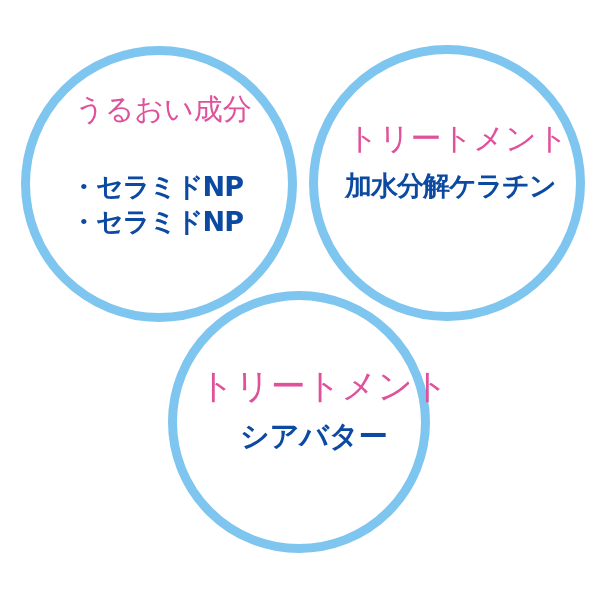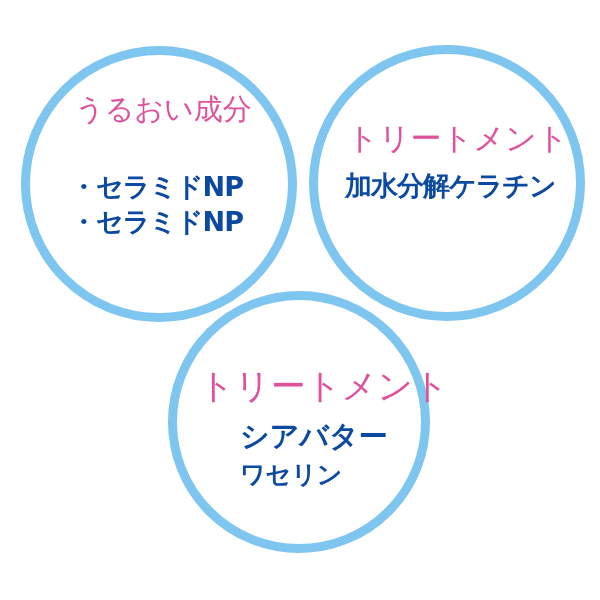--- a/index.html
+++ b/index.html
@@ -55,16 +55,15 @@
   </div>
 
   <div class="circle" id="circle-2">
     <div class="line pink c2-heading">トリートメント</div>
     <div class="line blue c2-item0">加水分解ケラチン</div>
   </div>
 
   <div class="circle" id="circle-3">
     <div class="line pink c3-heading">トリートメント</div>
     <div class="line blue c3-item0">シアバター</div>
-    <div class="line blue c3-item1">ワセリン</div>
   </div>
 
 </div>
 
 </body></html>

